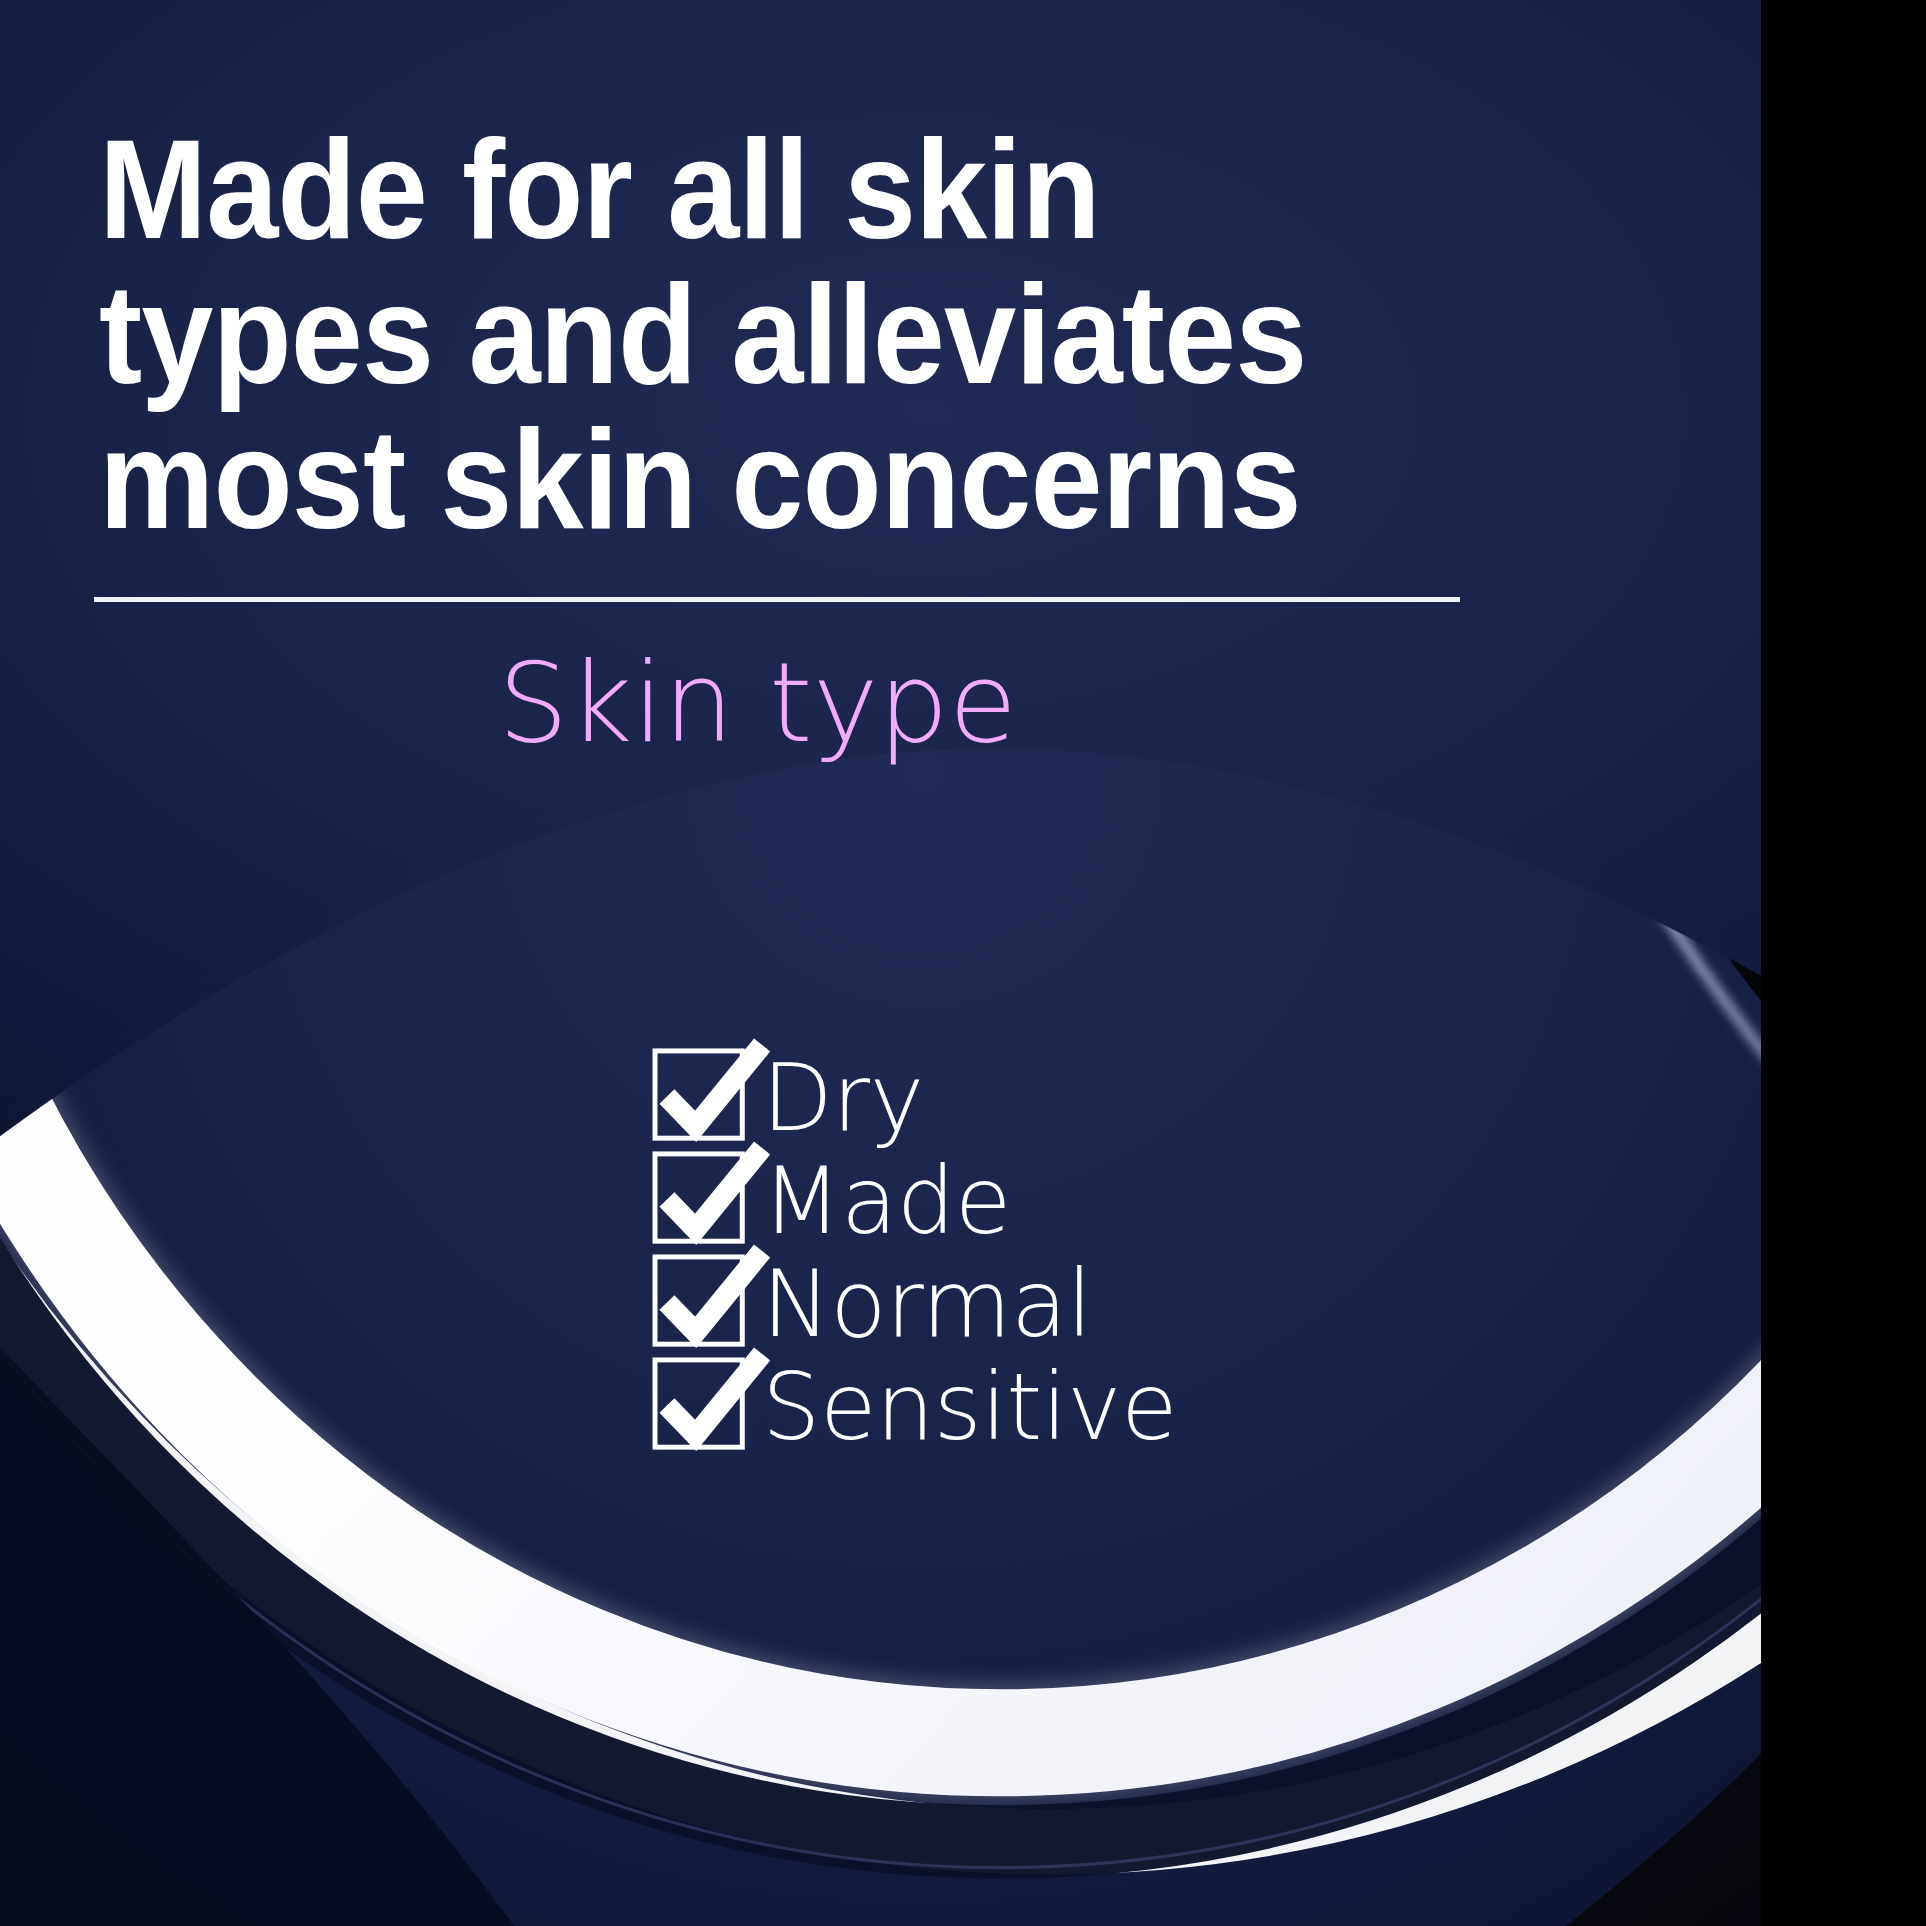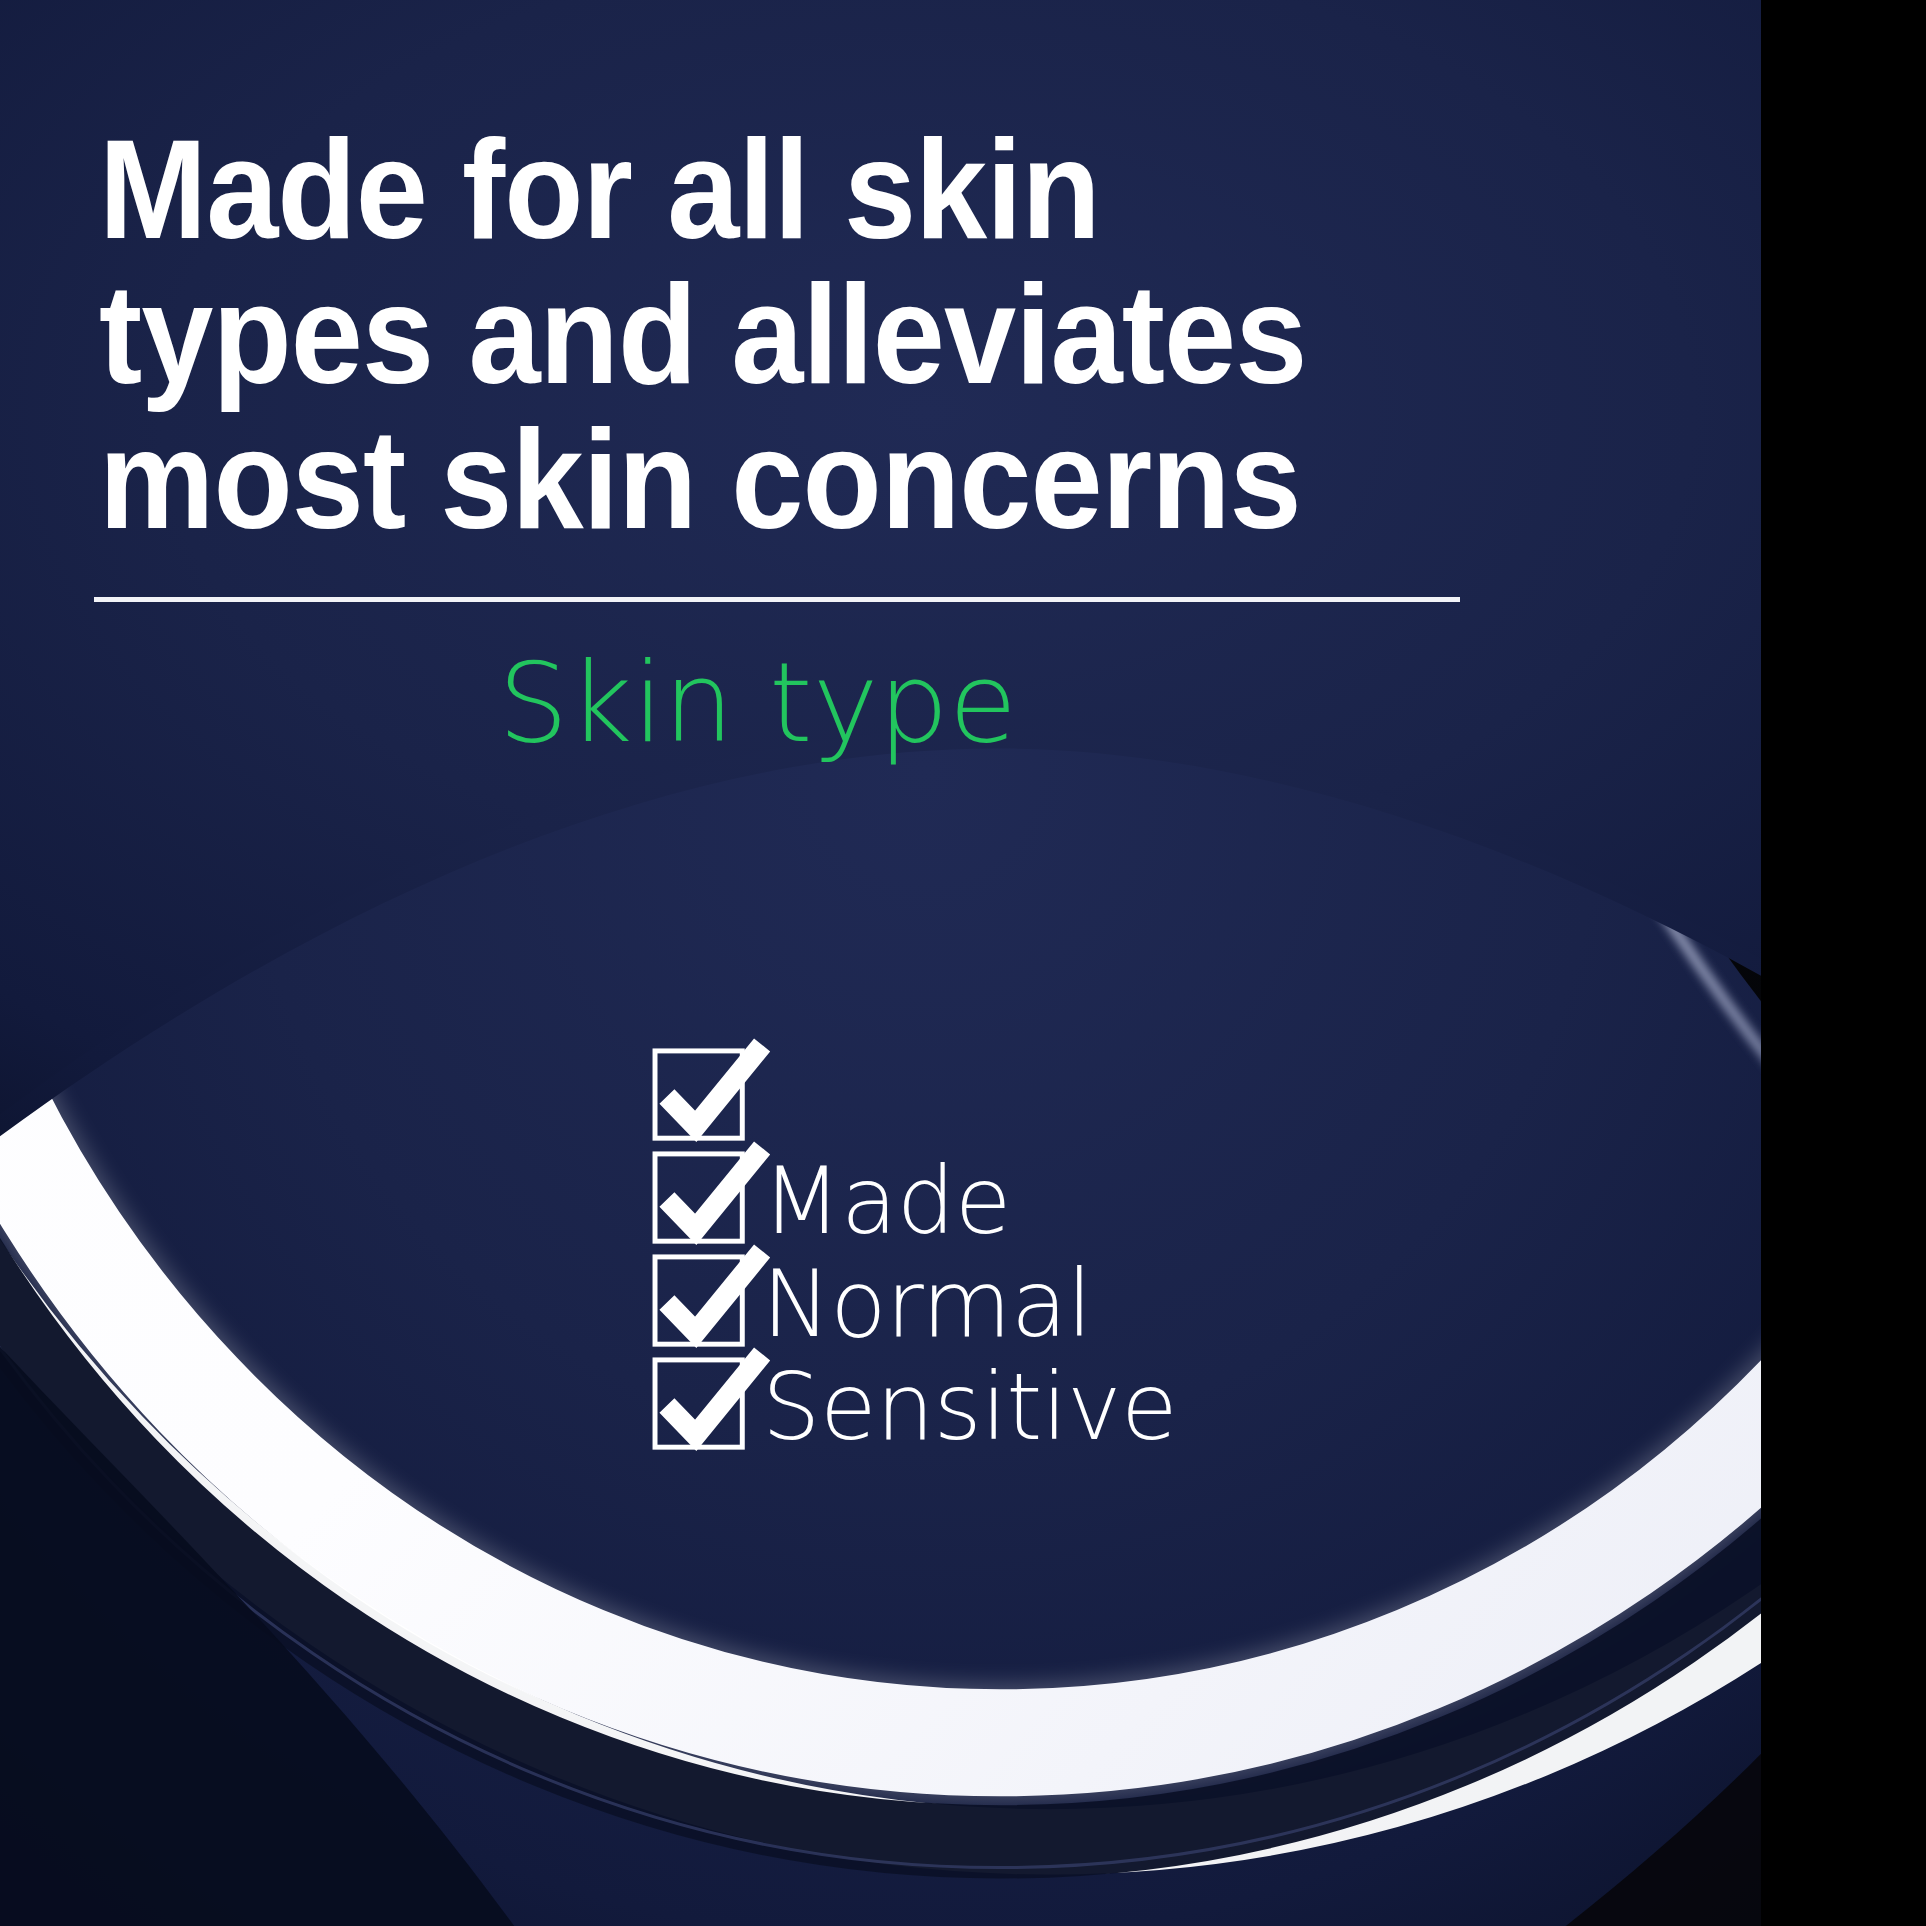--- a/index.html
+++ b/index.html
@@ -49,21 +49,21 @@
     height:5px;
     background:#f2f3f7;
   }
 
   .subhead{
     position:absolute;
     left:0;
     top:642px;
     width:1515px;
     text-align:center;
-    color:#22c55e;
+    color:#f0abfc;
     font-family:"DejaVu Sans","Liberation Sans",sans-serif;
     font-weight:300;
     font-size:111px;
     line-height:1.1;
     letter-spacing:0px;
   }
 
   .checklist{
     position:absolute;
     left:655px;
@@ -213,20 +213,21 @@
 
     <div class="checklist">
 
       <div class="check-row">
         <span class="cbwrap">
           <svg viewBox="0 0 132 120" aria-hidden="true">
             <rect x="4" y="10" width="88" height="88" fill="none" stroke="#ffffff" stroke-width="5"></rect>
             <path d="M 16 56 L 45 86 L 112 4" fill="none" stroke="#ffffff" stroke-width="21" stroke-linecap="butt" stroke-linejoin="miter"></path>
           </svg>
         </span>
+        <span class="check-label">Dry</span>
       </div>
 
       <div class="check-row">
         <span class="cbwrap">
           <svg viewBox="0 0 132 120" aria-hidden="true">
             <rect x="4" y="10" width="88" height="88" fill="none" stroke="#ffffff" stroke-width="5"></rect>
             <path d="M 16 56 L 45 86 L 112 4" fill="none" stroke="#ffffff" stroke-width="21" stroke-linecap="butt" stroke-linejoin="miter"></path>
           </svg>
         </span>
         <span class="check-label">Made</span>

